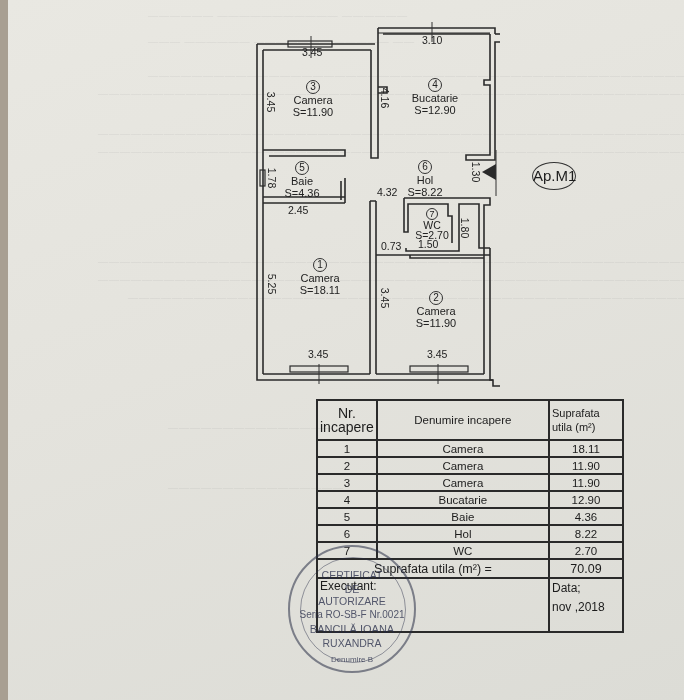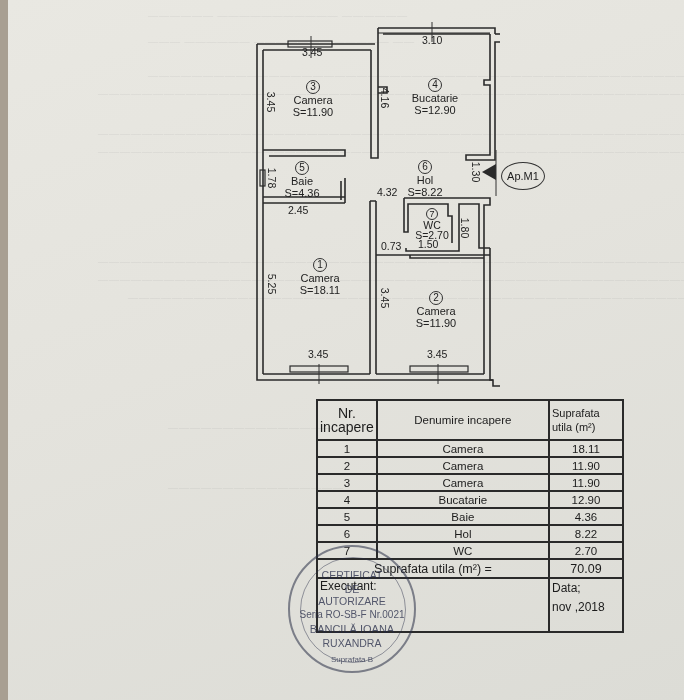--- a/index.html
+++ b/index.html
@@ -8,22 +8,22 @@
   .paper{position:absolute;left:8px;top:0;width:676px;height:700px;
     background:linear-gradient(160deg,#e9e8e2 0%,#e4e3dd 45%,#dcdcd6 100%);}
   .ghost{position:absolute;color:rgba(90,90,90,0.13);font-size:10px;line-height:16px;
     white-space:nowrap;font-family:"Liberation Serif",serif;letter-spacing:1px;}
   .plan{position:absolute;left:0;top:0;width:684px;height:400px;}
   .lbl{position:absolute;font-size:11px;line-height:12px;text-align:center;white-space:nowrap;color:#222;}
   .num{display:inline-block;width:12px;height:12px;border:1px solid #333;border-radius:50%;
     font-size:10px;line-height:12px;text-align:center;}
   .dim{position:absolute;font-size:10.5px;color:#222;white-space:nowrap;}
   .vdim{transform:rotate(90deg);transform-origin:center;}
-  .apm{position:absolute;left:501px;top:162px;width:42px;height:26px;border:1px solid #333;
-    border-radius:50%;font-size:11px;line-height:26px;text-align:center;}
+  .apm{position:absolute;left:532px;top:162px;width:42px;height:26px;border:1px solid #333;
+    border-radius:50%;font-size:15px;line-height:26px;text-align:center;}
   table.tbl{position:absolute;left:316px;top:399px;width:308px;border-collapse:collapse;
     font-size:11.5px;color:#1c1c1c;}
   .tbl td{border:2px solid #2a2a2a;padding:0 2px;text-align:center;height:15px;line-height:14px;}
   .tbl .hdr td{height:38px;}
   .tbl .hdr td.c1{width:50px;font-size:14px;}
   .tbl .hdr td.c3{text-align:left;width:68px;font-size:11px;}
   .tbl .tot td{height:17px;}
   .tbl .date td{height:52px;vertical-align:top;}
   .tbl td.left{text-align:left;}
   .stamp{position:absolute;left:288px;top:545px;width:128px;height:128px;border-radius:50%;
@@ -217,14 +217,14 @@
   </table>
 
 <div class="stamp">
   <div class="inner"></div>
   <div class="st" style="top:22px;">CERTIFICAT</div>
   <div class="st" style="top:36px;">DE</div>
   <div class="st" style="top:48px;">AUTORIZARE</div>
   <div class="st" style="top:62px;font-size:10px;">Seria RO-SB-F Nr.0021</div>
   <div class="st" style="top:76px;font-size:11px;">BANCILĂ IOANA</div>
   <div class="st" style="top:90px;">RUXANDRA</div>
-  <div class="st" style="top:108px;font-size:8px;">Suprafata B</div>
+  <div class="st" style="top:108px;font-size:8px;">Denumire B</div>
 </div>
 
 </body></html>

